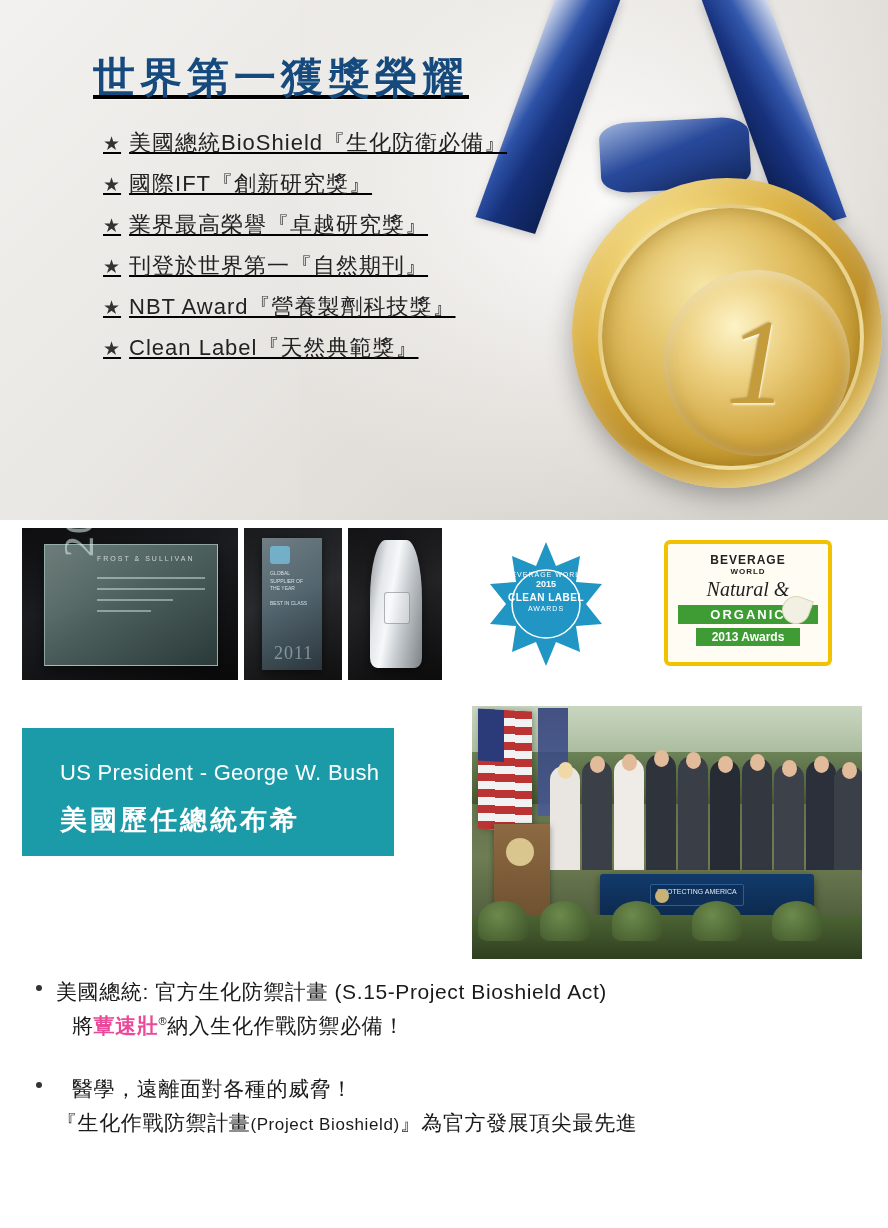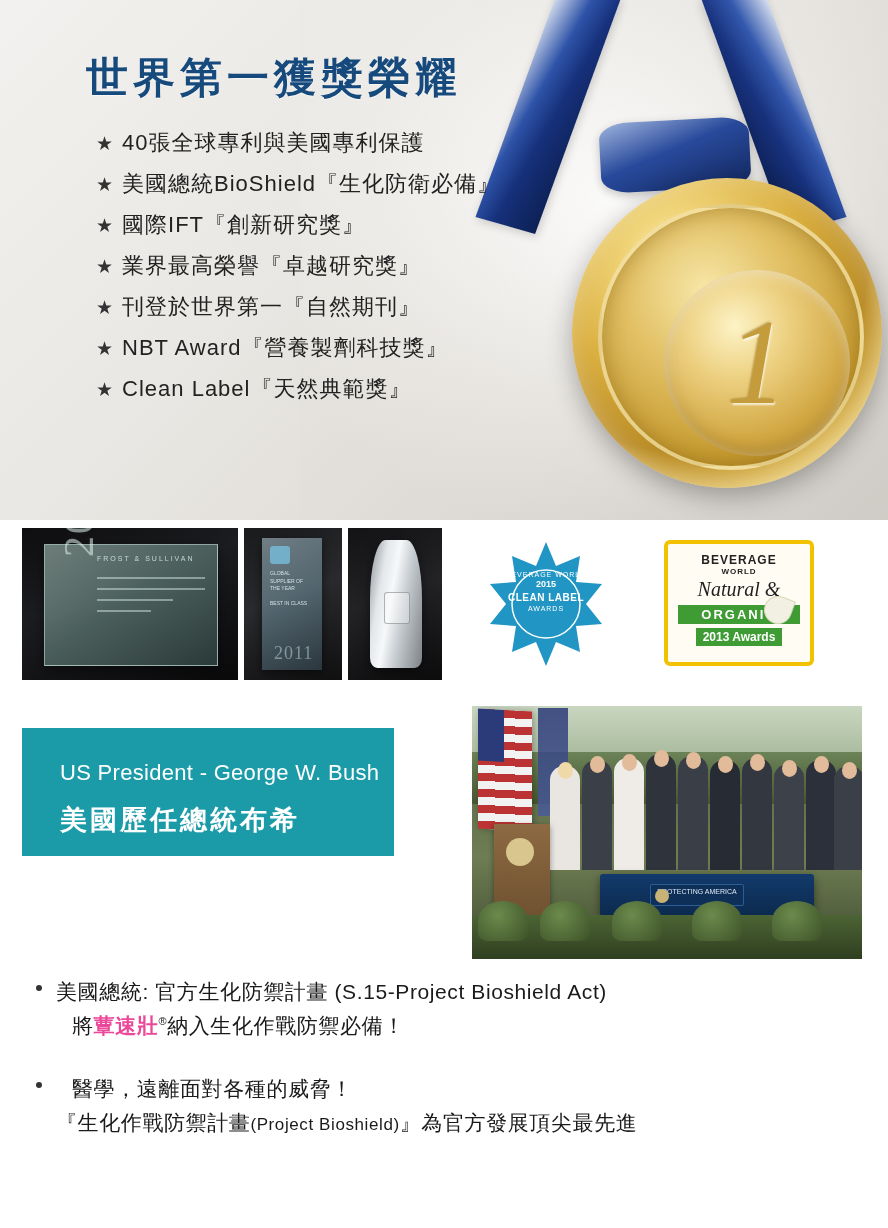--- a/index.html
+++ b/index.html
@@ -90,24 +90,25 @@
   .medal-number {
     font-family: "Liberation Serif", serif;
     font-size: 120px;
     color: #c49c3b;
     text-shadow: 1px 2px 2px rgba(255,255,255,0.75), -1px -1px 2px rgba(140,100,20,0.5);
     line-height: 1;
     font-style: italic;
   }
   .hero-content {
     position: absolute;
-    left: 8px; top: 0;
+    left: 15px; top: 0;
     width: 620px;
     padding: 50px 0 0 78px;
     box-sizing: border-box;
+    text-decoration: underline;
   }
   .hero-title {
     font-size: 42px;
     font-weight: bold;
     color: #164a7d;
     letter-spacing: 5px;
     margin: 0 0 26px 0;
     text-shadow: 0 1px 1px rgba(255,255,255,0.6);
   }
   .award-list {
@@ -221,21 +222,21 @@
     margin-left: -64px; margin-top: -64px;
   }
   .sb-l1 { font-size: 7px; letter-spacing: 1px; }
   .sb-l2 { font-size: 9px; font-weight: bold; }
   .sb-l3 { font-size: 10px; font-weight: bold; letter-spacing: 0.5px; }
   .sb-l4 { font-size: 7px; letter-spacing: 1px; }
 
   
   .bw-badge {
     position: absolute; left: 14px; top: 12px;
-    width: 150px; height: 126px;
+    width: 168px; height: 126px;
     border: 4px solid #f2c200;
     border-radius: 6px;
     background: #fffdf3;
     box-sizing: border-box;
     text-align: center;
     overflow: hidden;
   }
   .bw-1 { font-size: 12px; font-weight: bold; color: #222; letter-spacing: 1px; margin-top: 9px; }
   .bw-2 { font-size: 8px; font-weight: bold; color: #222; letter-spacing: 1px; }
   .bw-3 {
@@ -380,23 +381,20 @@
     <div class="medal-ring">
       <div class="medal-inner">
         <span class="medal-number">1</span>
       </div>
     </div>
   </div>
 
   <div class="hero-content">
     <h1 class="hero-title">世界第一獲獎榮耀</h1>
     <ul class="award-list">
-      <li class="award-item">
-        <span class="award-star">★</span><span>40張全球專利與美國專利保護</span>
-      </li>
       <li class="award-item">
         <span class="award-star">★</span><span>美國總統BioShield『生化防衛必備』</span>
       </li>
       <li class="award-item">
         <span class="award-star">★</span><span>國際IFT『創新研究獎』</span>
       </li>
       <li class="award-item">
         <span class="award-star">★</span><span>業界最高榮譽『卓越研究獎』</span>
       </li>
       <li class="award-item">

